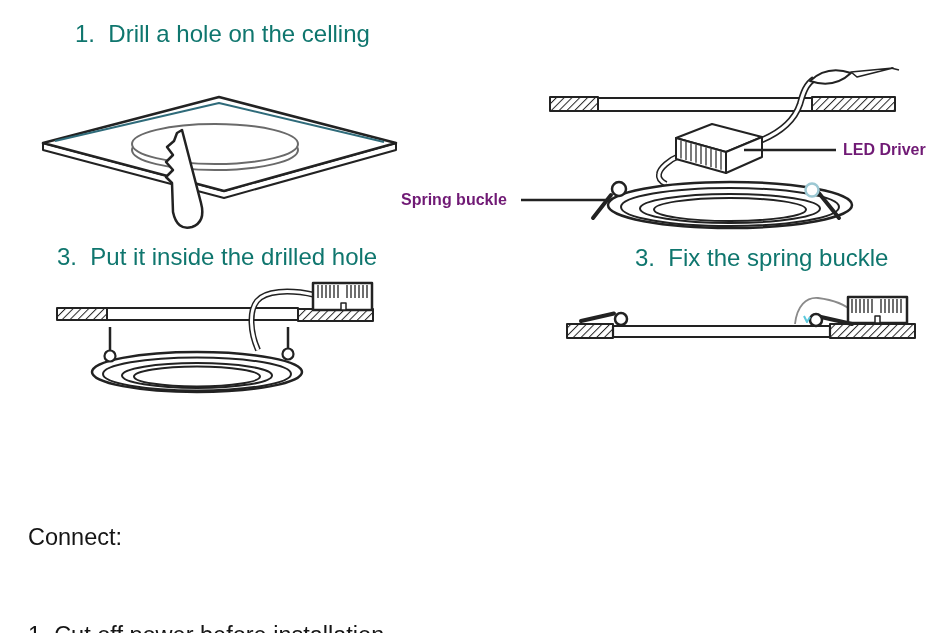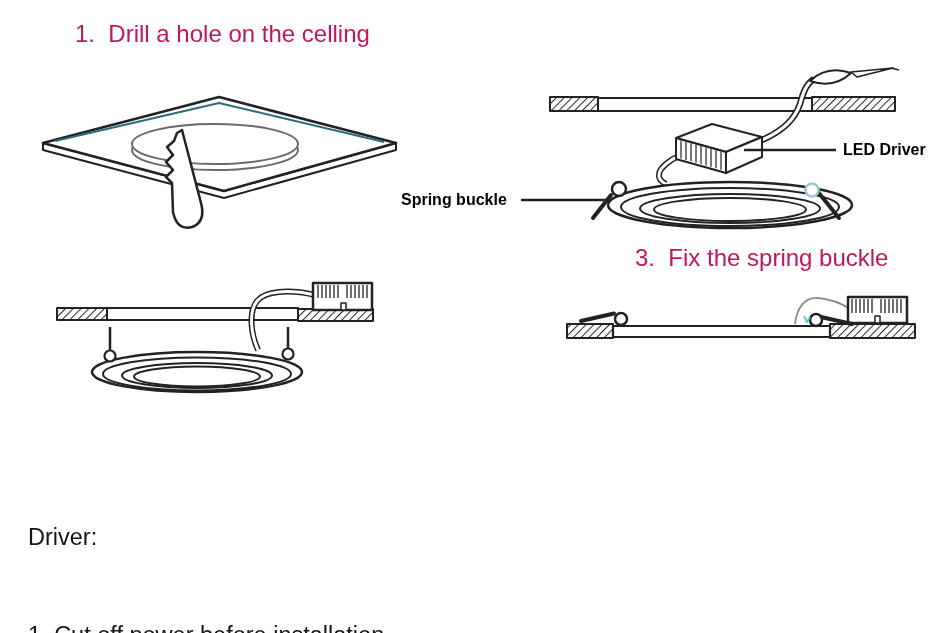--- a/index.html
+++ b/index.html
@@ -7,33 +7,33 @@
     position:relative;
     width:950px;height:633px;
     background:#ffffff;
     overflow:hidden;
     font-family:"Liberation Sans","DejaVu Sans",sans-serif;
   }
   .art{position:absolute;left:0;top:0;width:950px;height:633px;}
   .title{
     position:absolute;
     font-size:24px;
-    color:#be185d;
+    color:#0f766e;
     white-space:pre;
     line-height:26px;
   }
   .t1{left:75px;top:21px;}
   .t2{left:563px;top:25px;}
   .t3{left:57px;top:244px;}
   .t4{left:635px;top:245px;}
   .label{
     position:absolute;
     font-weight:bold;
     font-size:16px;
-    color:#000000;
+    color:#701a75;
     line-height:17px;
     white-space:nowrap;
   }
   .lbl-spring{left:401px;top:191px;width:112px;text-align:left;}
   .lbl-driver{left:843px;top:141px;}
   .warning{
     position:absolute;
     left:28px;top:455px;
     font-size:23.5px;
     line-height:32.8px;
@@ -131,26 +131,27 @@
 
       <path d="M 581,321 L 614,313.5" stroke-width="4" stroke-linecap="round"></path>
       <circle cx="621" cy="319" r="6" fill="#ffffff" stroke-width="2.5"></circle>
       <path d="M 821,317 L 852,324" stroke-width="4" stroke-linecap="round"></path>
       <circle cx="816" cy="320" r="6" fill="#ffffff" stroke-width="2.5"></circle>
       <path d="M 804,316 l 3,6 l 3,-5" stroke-width="2" stroke="#5bc8dc"></path>
     </g>
   </svg>
 
   <div class="title t1">1.  Drill a hole on the celling</div>
+  <div class="title t3">3.  Put it inside the drilled hole</div>
   <div class="title t4">3.  Fix the spring buckle</div>
 
   <div class="label lbl-spring">Spring buckle</div>
   <div class="label lbl-driver">LED Driver</div>
 
   <div class="warning">
-    <div>Driver:</div>
+    <div>Connect:</div>
     <div>1. Cut off power before installation.</div>
     
     
     
   </div>
 
 </div>
 
 </body></html>

